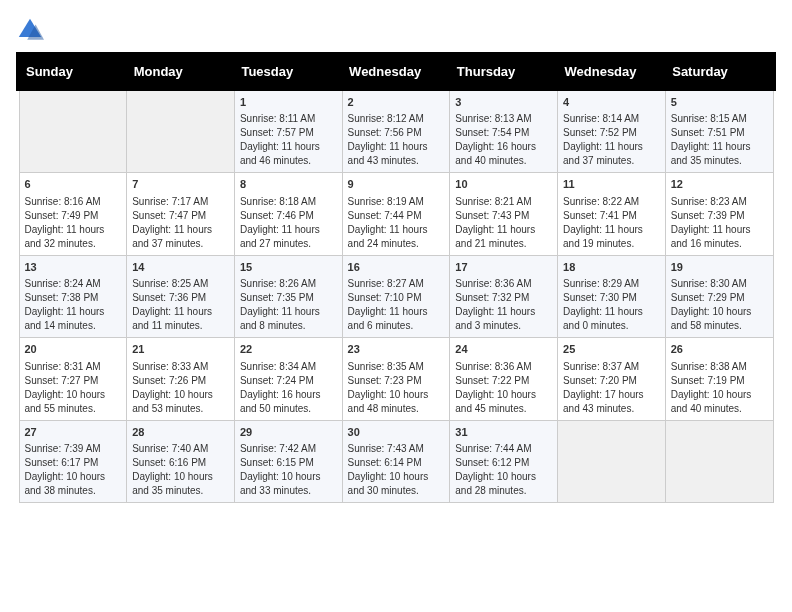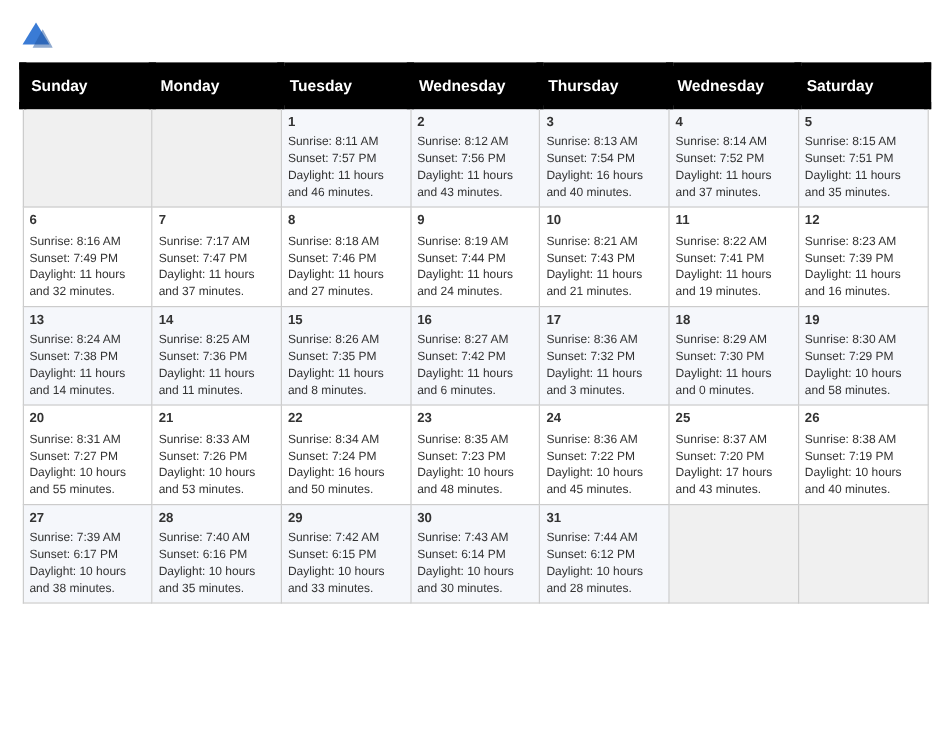--- a/index.html
+++ b/index.html
@@ -135,21 +135,21 @@
         <td><span class="day-num">8</span><span>Sunrise: 8:18 AM</span><br><span>Sunset: 7:46 PM</span><br><span>Daylight: 11 hours and 27 minutes.</span></td>
         <td><span class="day-num">9</span><span>Sunrise: 8:19 AM</span><br><span>Sunset: 7:44 PM</span><br><span>Daylight: 11 hours and 24 minutes.</span></td>
         <td><span class="day-num">10</span><span>Sunrise: 8:21 AM</span><br><span>Sunset: 7:43 PM</span><br><span>Daylight: 11 hours and 21 minutes.</span></td>
         <td><span class="day-num">11</span><span>Sunrise: 8:22 AM</span><br><span>Sunset: 7:41 PM</span><br><span>Daylight: 11 hours and 19 minutes.</span></td>
         <td><span class="day-num">12</span><span>Sunrise: 8:23 AM</span><br><span>Sunset: 7:39 PM</span><br><span>Daylight: 11 hours and 16 minutes.</span></td>
       </tr>
       <tr>
         <td><span class="day-num">13</span><span>Sunrise: 8:24 AM</span><br><span>Sunset: 7:38 PM</span><br><span>Daylight: 11 hours and 14 minutes.</span></td>
         <td><span class="day-num">14</span><span>Sunrise: 8:25 AM</span><br><span>Sunset: 7:36 PM</span><br><span>Daylight: 11 hours and 11 minutes.</span></td>
         <td><span class="day-num">15</span><span>Sunrise: 8:26 AM</span><br><span>Sunset: 7:35 PM</span><br><span>Daylight: 11 hours and 8 minutes.</span></td>
-        <td><span class="day-num">16</span><span>Sunrise: 8:27 AM</span><br><span>Sunset: 7:42 PM</span><br><span>Daylight: 11 hours and 6 minutes.</span></td>
+        <td><span class="day-num">16</span><span>Sunrise: 8:27 AM</span><br><span>Sunset: 7:10 PM</span><br><span>Daylight: 11 hours and 6 minutes.</span></td>
         <td><span class="day-num">17</span><span>Sunrise: 8:36 AM</span><br><span>Sunset: 7:32 PM</span><br><span>Daylight: 11 hours and 3 minutes.</span></td>
         <td><span class="day-num">18</span><span>Sunrise: 8:29 AM</span><br><span>Sunset: 7:30 PM</span><br><span>Daylight: 11 hours and 0 minutes.</span></td>
         <td><span class="day-num">19</span><span>Sunrise: 8:30 AM</span><br><span>Sunset: 7:29 PM</span><br><span>Daylight: 10 hours and 58 minutes.</span></td>
       </tr>
       <tr>
         <td><span class="day-num">20</span><span>Sunrise: 8:31 AM</span><br><span>Sunset: 7:27 PM</span><br><span>Daylight: 10 hours and 55 minutes.</span></td>
         <td><span class="day-num">21</span><span>Sunrise: 8:33 AM</span><br><span>Sunset: 7:26 PM</span><br><span>Daylight: 10 hours and 53 minutes.</span></td>
         <td><span class="day-num">22</span><span>Sunrise: 8:34 AM</span><br><span>Sunset: 7:24 PM</span><br><span>Daylight: 16 hours and 50 minutes.</span></td>
         <td><span class="day-num">23</span><span>Sunrise: 8:35 AM</span><br><span>Sunset: 7:23 PM</span><br><span>Daylight: 10 hours and 48 minutes.</span></td>
         <td><span class="day-num">24</span><span>Sunrise: 8:36 AM</span><br><span>Sunset: 7:22 PM</span><br><span>Daylight: 10 hours and 45 minutes.</span></td>

